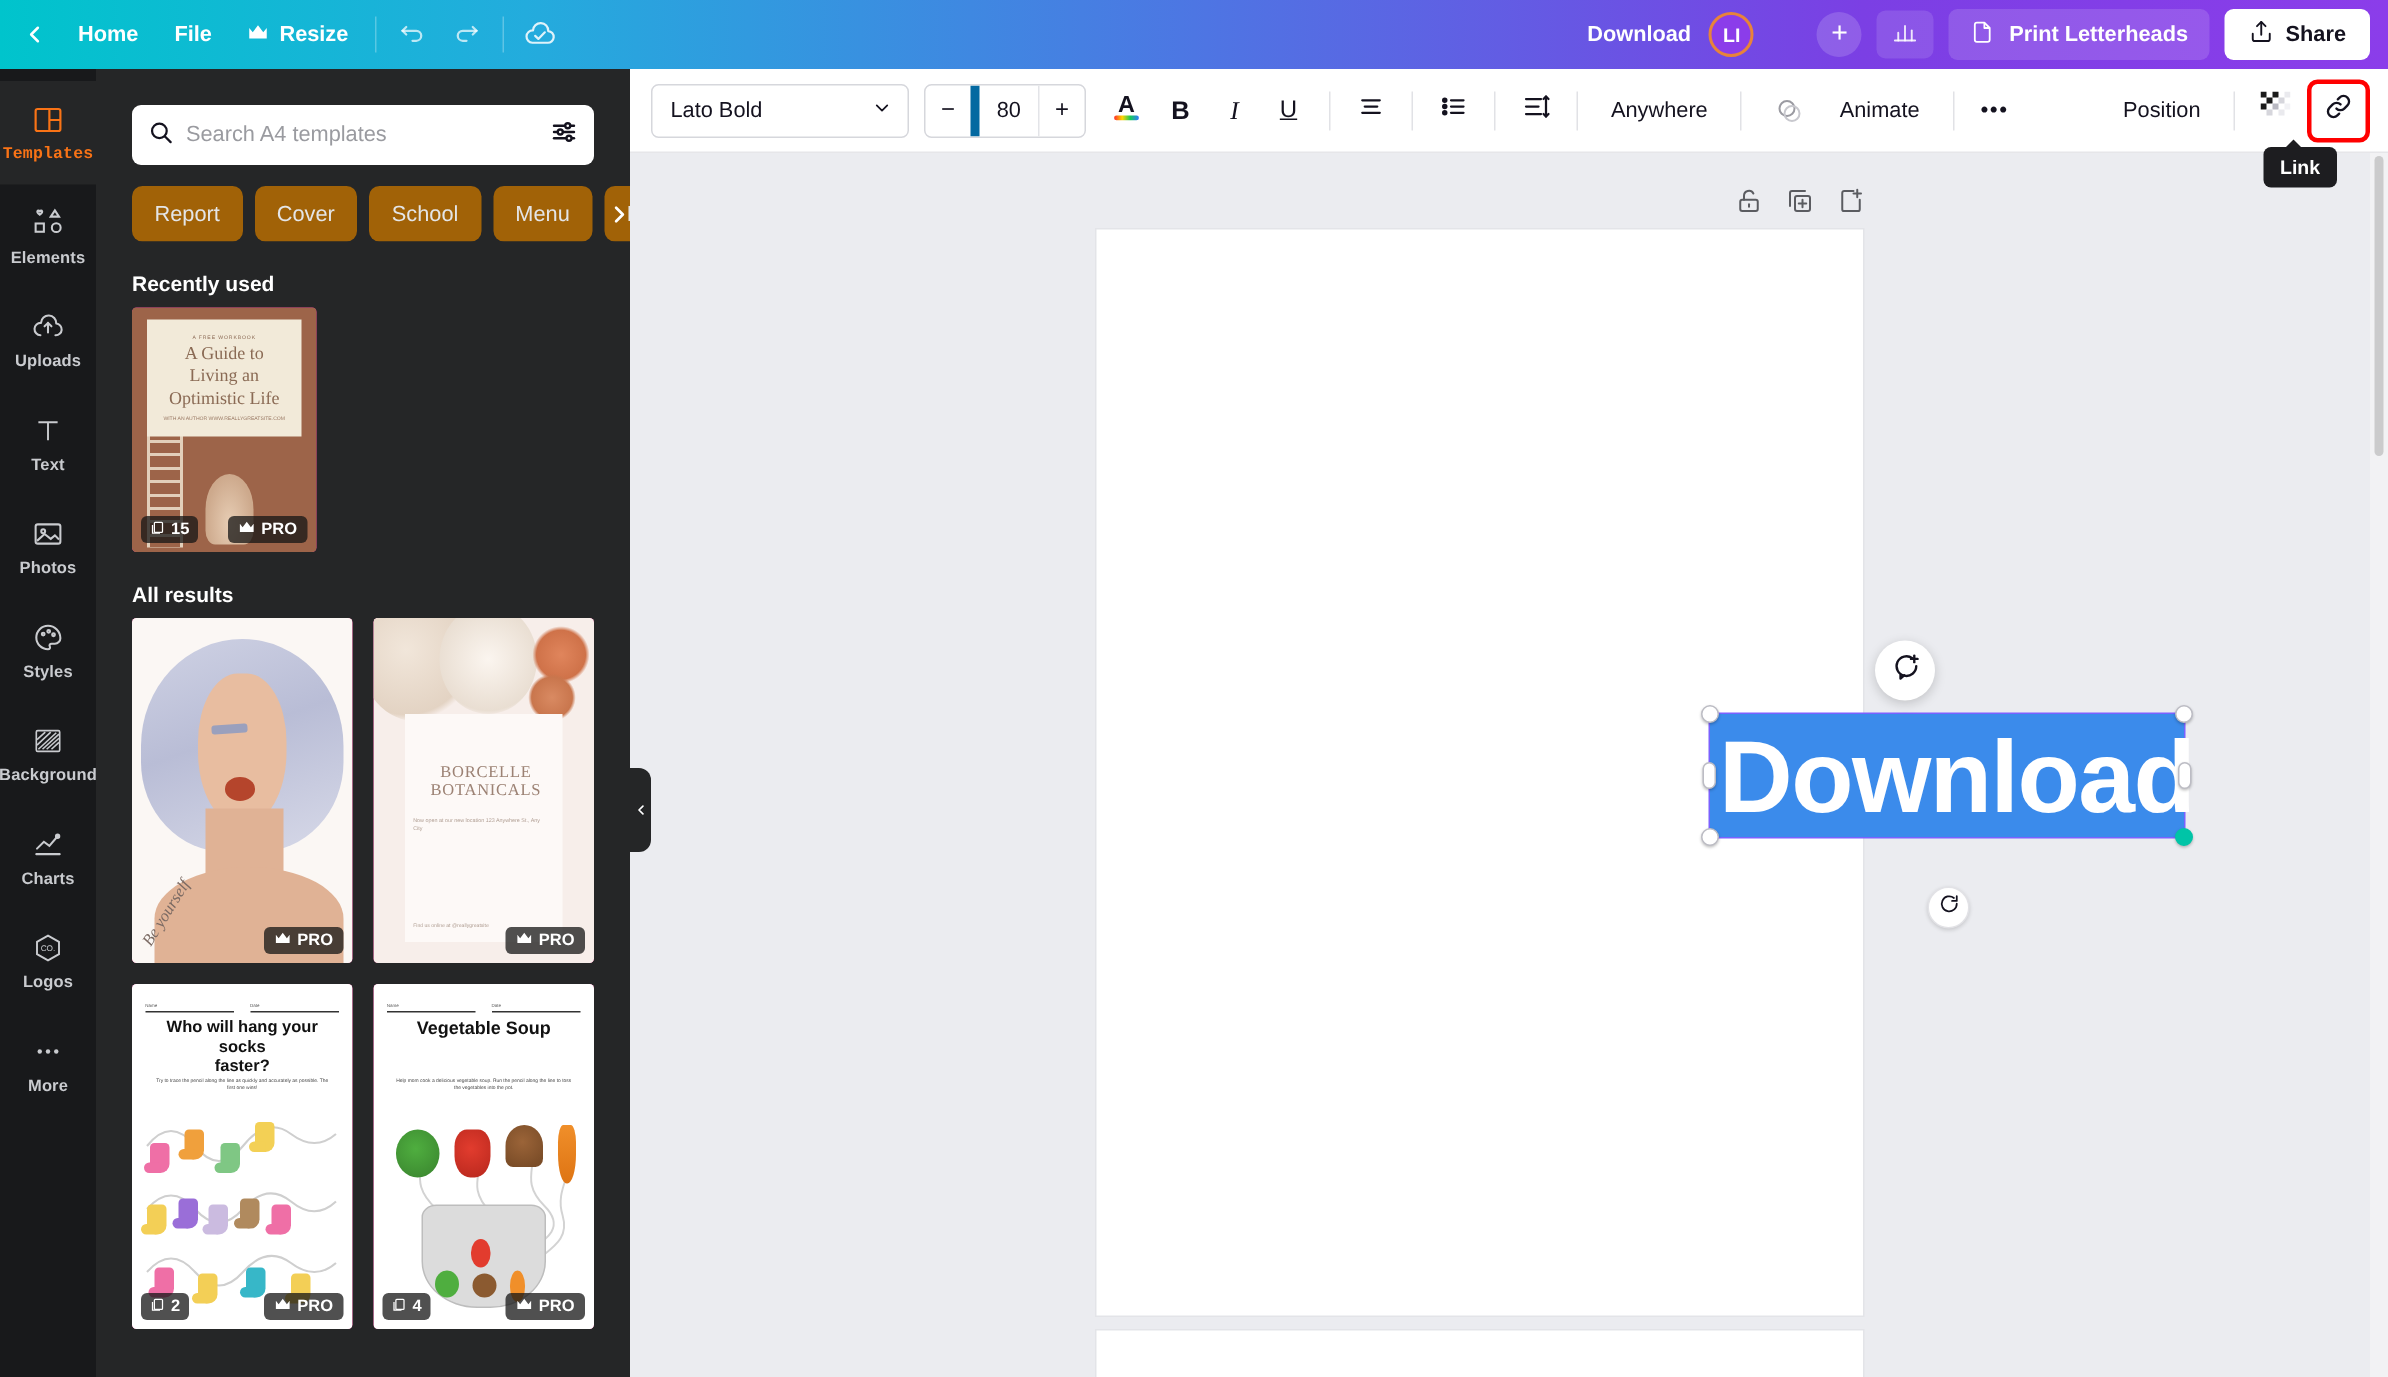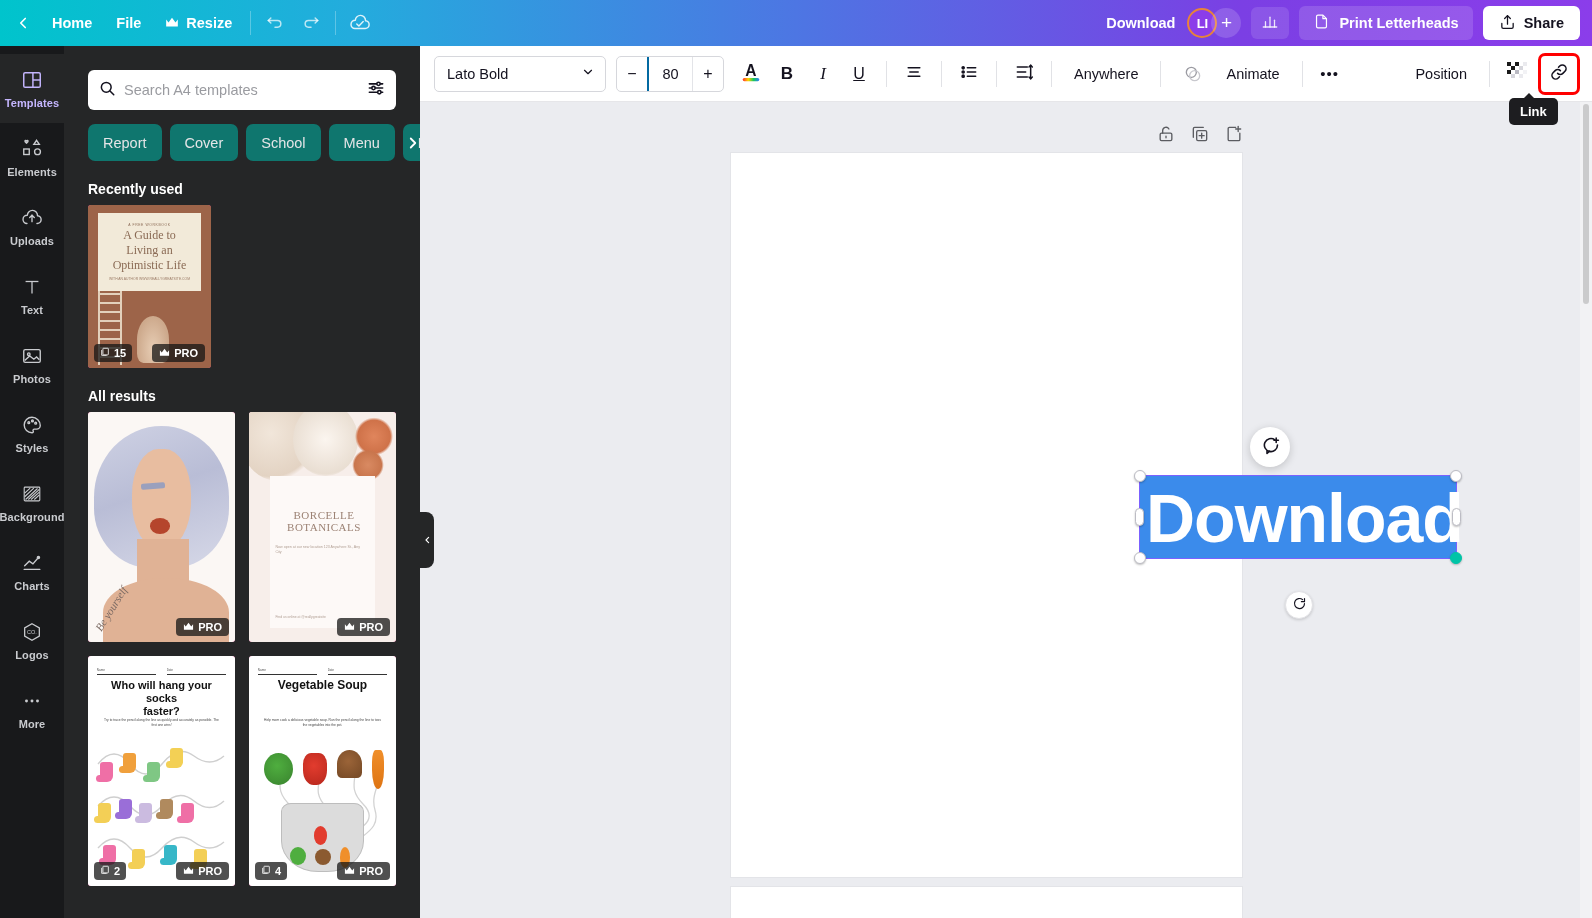--- a/index.html
+++ b/index.html
@@ -25,21 +25,21 @@
     font-size: 14.5px; font-weight: bold; color: #fff; cursor: pointer;
     white-space: nowrap;
   }
   .tb-icon-btn {
     width: 36px; height: 32px; display:flex; align-items:center; justify-content:center;
     border-radius: 6px; cursor: pointer;
   }
   .tb-divider { width:1px; height:24px; background: rgba(255,255,255,.28); margin: 0 6px; }
   .back-chevron { padding: 0 8px 0 4px; display:flex; align-items:center; cursor:pointer; }
 
-  .avatar-wrap { position: relative; display:flex; align-items:flex-end; }
+  .avatar-wrap { position: relative; display:flex; align-items:flex-end;gap:48px; }
   .avatar {
     width: 30px; height: 30px; border-radius: 50%;
     background: #8b3dea; color: #fff; font-size: 13px; font-weight: bold;
     display: flex; align-items: center; justify-content: center;
     border: 2px solid #e8833a; cursor: pointer;
   }
   .plus-btn {
     width: 30px; height: 30px; border-radius: 50%;
     background: rgba(255,255,255,.16); color:#fff;
     display:flex; align-items:center; justify-content:center;
@@ -64,21 +64,21 @@
   .rail {
     position: absolute; left: 0; top: 46px; width: 64px; height: 872px;
     background: #18191b; display: flex; flex-direction: column;
     padding-top: 8px; overflow: hidden;
   }
   .rail-item {
     height: 69px; display: flex; flex-direction: column;
     align-items: center; justify-content: center; gap: 5px; cursor: pointer;
     color: #c9cbcf;
   }
-  .rail-item.active { background: #252627; color: #c4b5fd; }
+  .rail-item.active { background: #252627; color: #f97316; font-family: Liberation Mono, monospace; }
   .rail-label { font-size: 11px; font-weight: bold; letter-spacing:.1px; }
   .rail-ico { width: 24px; height: 24px; display:flex; align-items:center; justify-content:center; }
 
   
   .panel {
     position: absolute; left: 64px; top: 46px; width: 356px; height: 872px;
     background: #252627; overflow: hidden;
   }
   .search-row { padding: 24px 24px 0 24px; }
   .search-box {
@@ -86,21 +86,21 @@
     display: flex; align-items: center; padding: 0 10px;
   }
   .search-box input {
     flex: 1; border: none; outline: none; font-size: 14.5px;
     font-family: "Liberation Sans", sans-serif; color: #14121f; padding-left: 8px;
     background: transparent;
   }
   .search-box input::placeholder { color: #9a9ba0; }
   .chips { display: flex; gap: 8px; padding: 14px 0 0 24px; position: relative; overflow: hidden; width: 356px;}
   .chip {
-    height: 37px; padding: 0 15px; border-radius: 7px; background: #0f766e;
+    height: 37px; padding: 0 15px; border-radius: 7px; background: #a16207;
     color: #e4e5e7; font-size: 14.5px; display: flex; align-items: center;
     cursor: pointer; white-space: nowrap; justify-content: flex-end;
   }
   .chips-next {
     position: absolute; right: -10px; top: 14px; width: 34px; height: 37px;
     display: flex; align-items: center; justify-content: center; color:#fff; cursor:pointer;
   }
   .section-title {
     color: #fff; font-size: 14px; font-weight: bold; padding: 20px 0 8px 24px;
   }
@@ -231,21 +231,21 @@
     padding: 0 10px 0 12px; font-size: 14.5px; color: #14121f; cursor: pointer;
     margin-right: 8px;
   }
   .size-group {
     display: flex; align-items: center; height: 36px; border: 1px solid #d6d7dc;
     border-radius: 5px; overflow: hidden; margin-right: 8px;
   }
   .size-btn { width: 30px; height: 34px; display:flex; align-items:center; justify-content:center; cursor:pointer; font-size:16px; color:#14121f; }
   .size-val {
     width: 46px; text-align:center; font-size:14.5px; color:#14121f;
-    border-left:2px solid #0369a1; border-right:1px solid #e3e4e8; height:34px;
+    border-left:6px solid #0369a1; border-right:1px solid #e3e4e8; height:34px;
     display:flex; align-items:center; justify-content:center;
   }
   .t-btn {
     min-width: 34px; height: 36px; border-radius: 5px; display:flex;
     align-items:center; justify-content:center; cursor:pointer; color:#14121f;
     font-size: 16px; padding: 0 6px;
   }
   .t-text { padding: 0 12px; font-size: 14.5px; }
   .t-div { width:1px; height:26px; background:#e1e2e6; margin: 0 8px; }
   .tb-spacer { flex: 1; }

